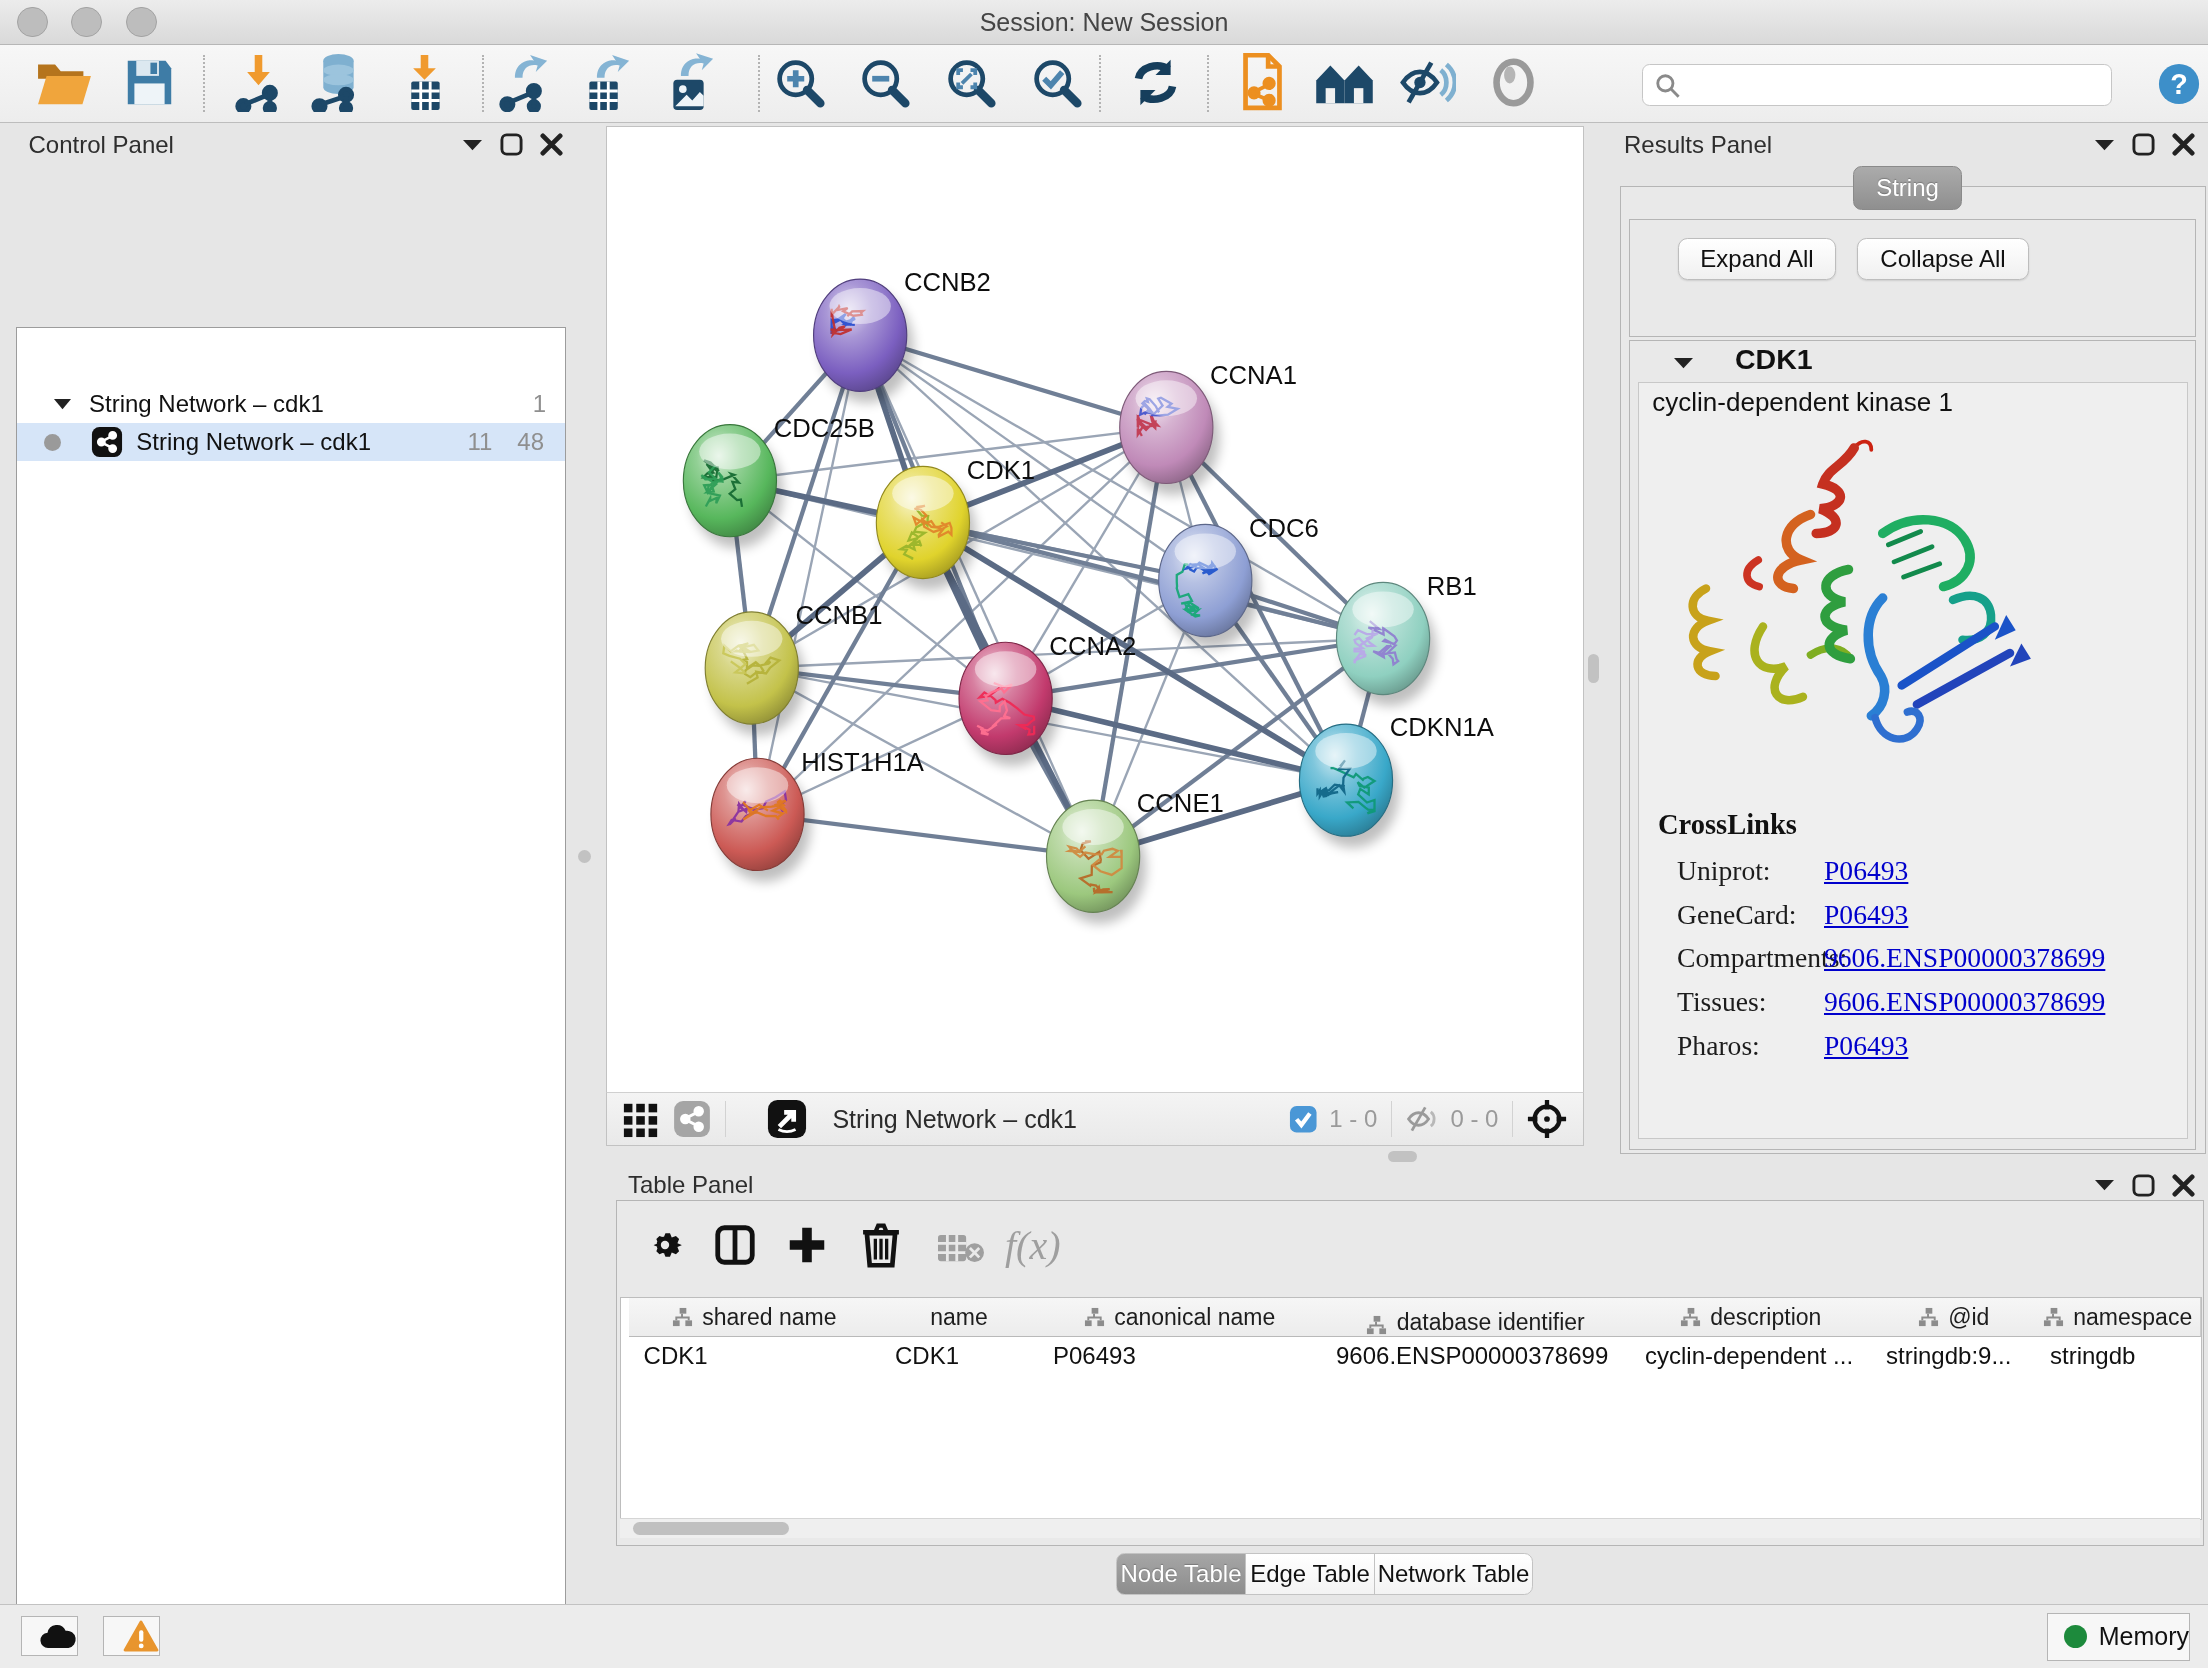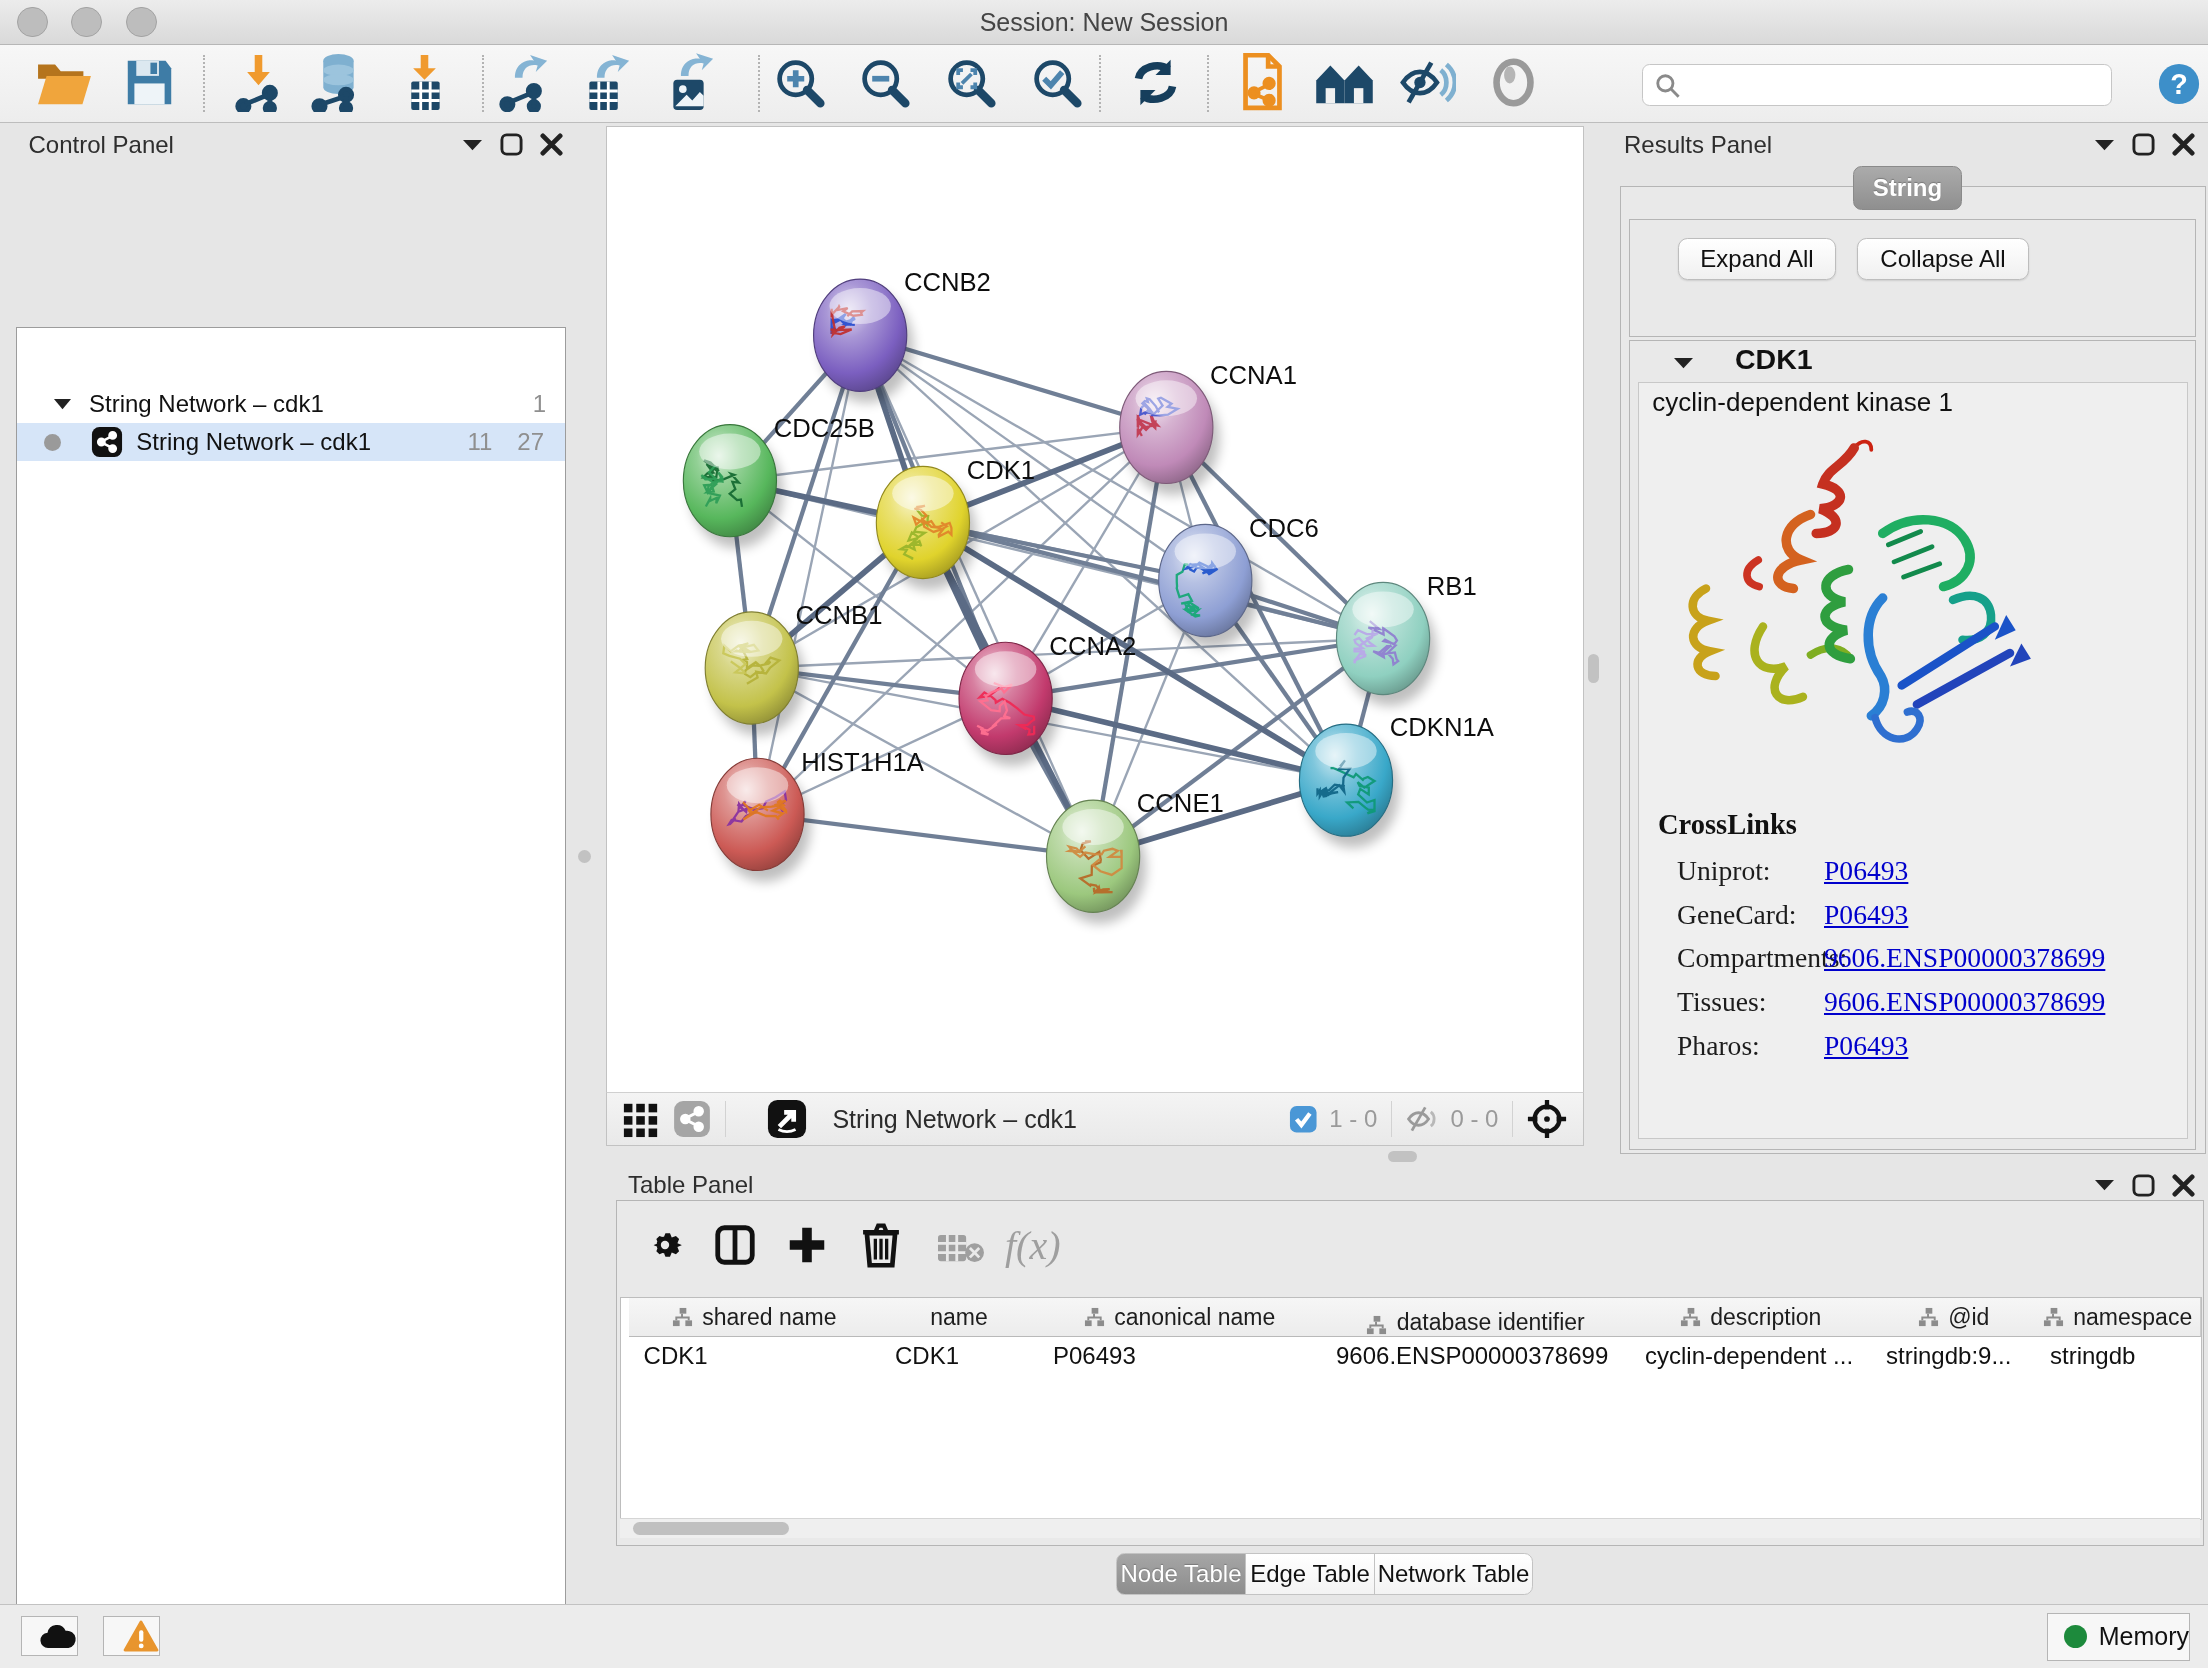--- a/index.html
+++ b/index.html
@@ -33,21 +33,21 @@
   
   .canvas{left:606px;top:126px;width:976px;height:965px;background:#ffffff;border:1px solid #c2c2c2;}
   .net-footer{left:606px;top:1092px;width:976px;height:52px;background:linear-gradient(#f4f4f4,#e9e9e9);border:1px solid #c2c2c2;border-top:1px solid #d0d0d0;display:flex;align-items:center;}
   .nf-sep{height:36px;border-left:1.9px solid #d2d2d2;margin:0 13.3px;}
   .nf-text{font-size:25px;color:#2b2b2b;}
   .nf-count{font-size:24px;color:#9a9a9a;}
   
   .res-outer{left:1620px;top:186px;width:584px;height:966px;background:#e9e9e9;border:1.9px solid #b5b5b5;}
   .res-box{left:1629px;width:565px;background:#e9e9e9;border:1px solid #b5b5b5;}
   .btn{background:linear-gradient(#ffffff,#f0f0f0);border:1px solid #bdbdbd;border-radius:9.5px;font-size:24px;color:#111;display:flex;align-items:center;justify-content:center;box-shadow:0 1px 1.9px rgba(0,0,0,.12);}
-  .string-tab{left:1853px;top:166px;width:107px;height:42px;background:linear-gradient(#ababab,#8f8f8f);border:1px solid #8a8a8a;border-radius:8.6px;color:#fff;font-size:24px;display:flex;align-items:center;justify-content:center;text-shadow:0 -1px 1px rgba(0,0,0,.25);z-index:5;font-weight:bold;}
+  .string-tab{left:1853px;top:166px;width:107px;height:42px;background:linear-gradient(#ababab,#8f8f8f);border:1px solid #8a8a8a;border-radius:8.6px;color:#fff;font-size:24px;display:flex;align-items:center;justify-content:center;text-shadow:0 -1px 1px rgba(0,0,0,.25);z-index:5;}
   .cdk-content{left:1638px;top:382px;width:548px;height:755px;background:#efefef;border:1px solid #c8c8c8;}
   .serif{font-family:"Liberation Serif",serif;}
   .xl-label{font-size:27.6px;color:#1c1c1c;}
   .xl-value{font-size:27.6px;color:#0000cc;text-decoration:underline;}
   
   .tbl-outer{left:616px;top:1200px;width:1586px;height:344px;background:#e9e9e9;border:1px solid #b5b5b5;}
   .tbl{left:620px;top:1297px;width:1580px;height:221px;background:#fff;border:1px solid #bdbdbd;}
   .tbl-hcell{top:0;height:38px;background:linear-gradient(#f6f6f6,#ececec);border-right:1px solid #cccccc;border-bottom:1px solid #b9b9b9;display:flex;align-items:center;justify-content:center;gap:9.5px;font-size:23px;color:#1d1d1d;overflow:hidden;}
   .tbl-cell{top:39px;height:38px;font-size:24px;color:#111;display:flex;align-items:center;padding-left:15px;overflow:hidden;white-space:nowrap;}
   .hscroll{left:620px;top:1518px;width:1580px;height:19px;background:#efefef;border-top:1px solid #d5d5d5;}
@@ -265,21 +265,21 @@
           <rect x="1" y="1" width="32" height="32" rx="8" fill="#111"></rect>
           <g fill="#fff" stroke="#fff" stroke-width="2.6">
             <circle cx="11" cy="17" r="3.4"></circle>
             <circle cx="23" cy="10" r="3.4"></circle>
             <circle cx="23" cy="24" r="3.4"></circle>
             <path d="M12 16 22 11M12 18 22 23" fill="none"></path>
           </g>
         </svg>
       <span style="margin-left:13.3px">String Network – cdk1</span>
       <span class="cnt" style="margin-left:auto">11</span>
-      <span class="cnt" style="margin-left:25px;margin-right:21px">27</span>
+      <span class="cnt" style="margin-left:25px;margin-right:21px">48</span>
     </div>
   </div>
 </div>
 
 <div class="abs splitter-dot" style="left:578px;top:850px;width:13.3px;height:13.3px;border-radius:50%"></div>
 <div class="abs splitter-dot" style="left:1588px;top:654px;width:11.4px;height:28.5px"></div>
 <div class="abs splitter-dot" style="left:1388px;top:1151px;width:28.5px;height:11.4px"></div>
 
 <div class="abs canvas">
   <svg id="net-svg" width="976" height="965" viewBox="0 0 1026 1015">

